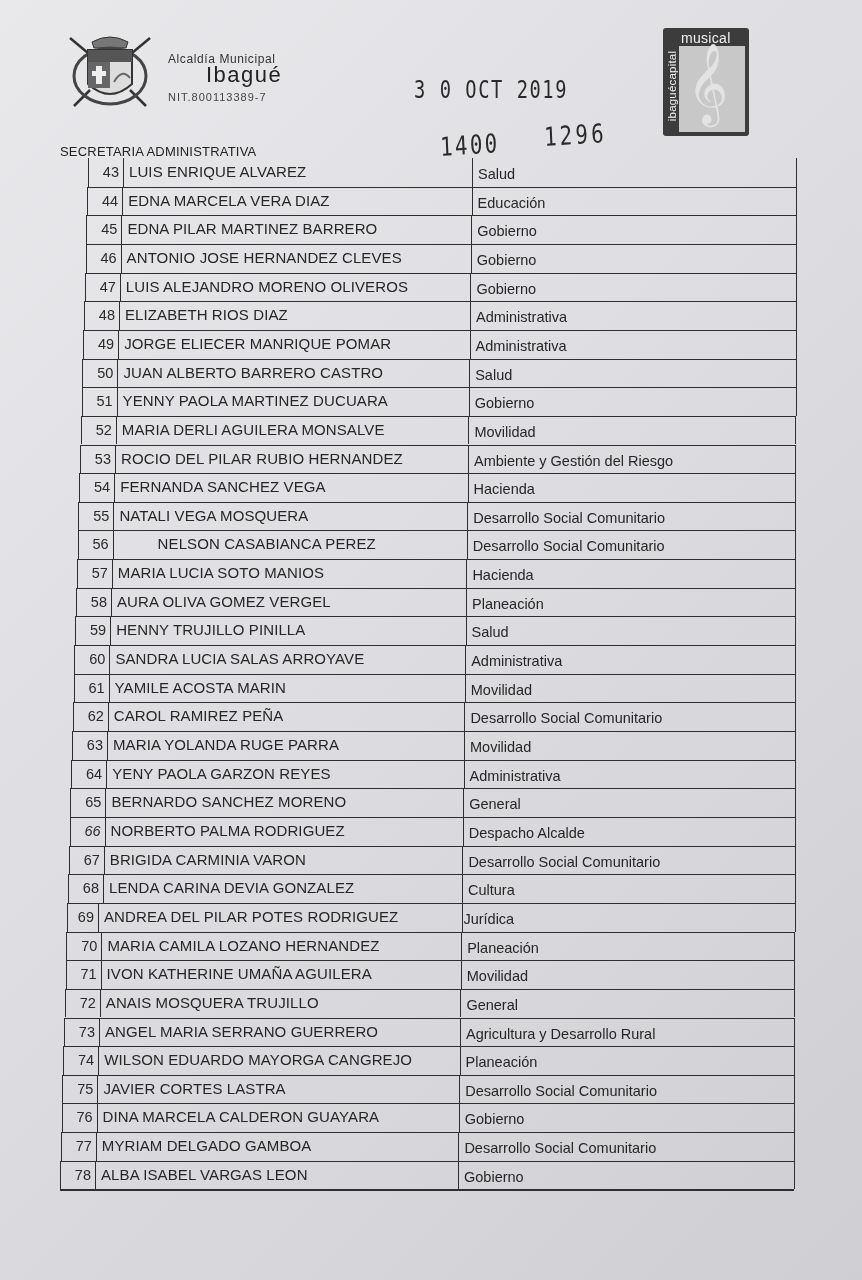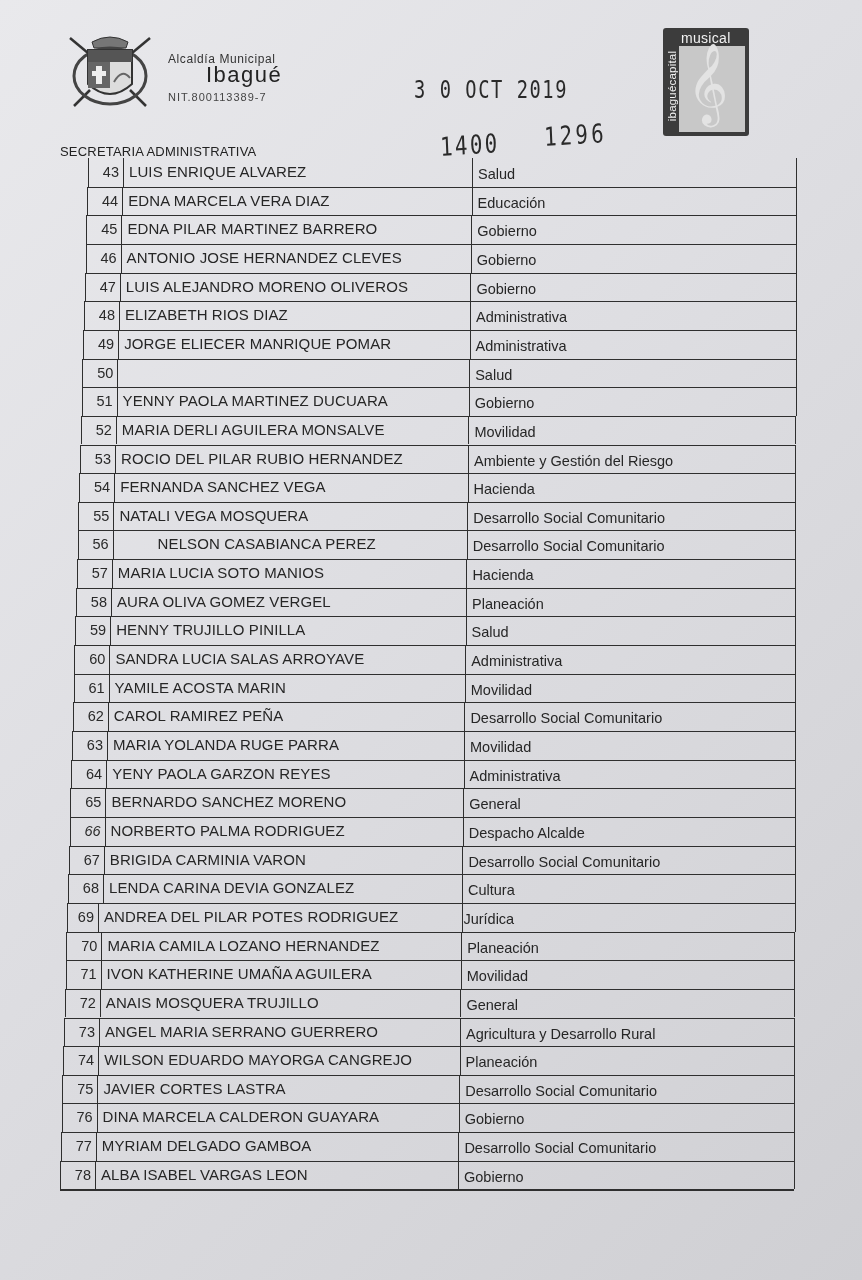--- a/index.html
+++ b/index.html
@@ -127,20 +127,21 @@
       <div class="num" style="left: 0px;">49</div>
       <div class="name" style="left: 41px;">JORGE ELIECER MANRIQUE POMAR</div>
       <div class="dep" style="left: 392.4px;">Administrativa</div>
     </div>
     <div class="hline" style="top: 358.55px; left: 83.2px; width: 712.457px;"></div>
     <div class="vline" style="left: 469.6px; top: 329.9px; height: 28.65px;"></div>
     <div class="vline" style="left: 83.2px; top: 329.9px; height: 28.65px;"></div>
     <div class="vline" style="left: 795.657px; top: 329.9px; height: 28.65px;"></div>
     <div class="row" style="top: 358.55px; left: 82.4px; width: 713.2px; height: 28.65px;">
       <div class="num" style="left: 0px;">50</div>
+      <div class="name" style="left: 41px;">JUAN ALBERTO BARRERO CASTRO</div>
       <div class="dep" style="left: 392.8px;">Salud</div>
     </div>
     <div class="hline" style="top: 387.2px; left: 82.4px; width: 713.2px;"></div>
     <div class="vline" style="left: 469.2px; top: 358.55px; height: 28.65px;"></div>
     <div class="vline" style="left: 82.4px; top: 358.55px; height: 28.65px;"></div>
     <div class="vline" style="left: 795.6px; top: 358.55px; height: 28.65px;"></div>
     <div class="row" style="top: 387.2px; left: 81.6px; width: 713.943px; height: 28.65px;">
       <div class="num" style="left: 0px;">51</div>
       <div class="name" style="left: 41px;">YENNY PAOLA MARTINEZ DUCUARA</div>
       <div class="dep" style="left: 393.2px;">Gobierno</div>

